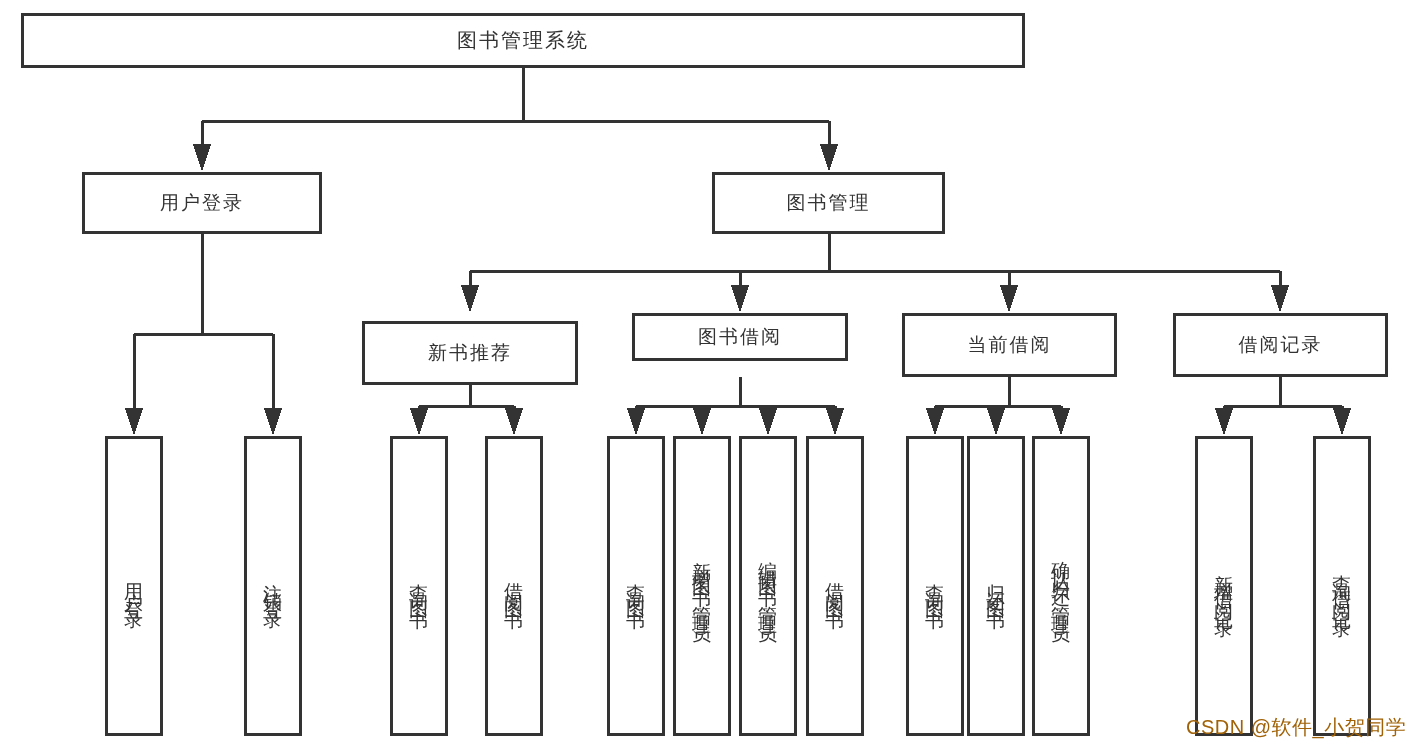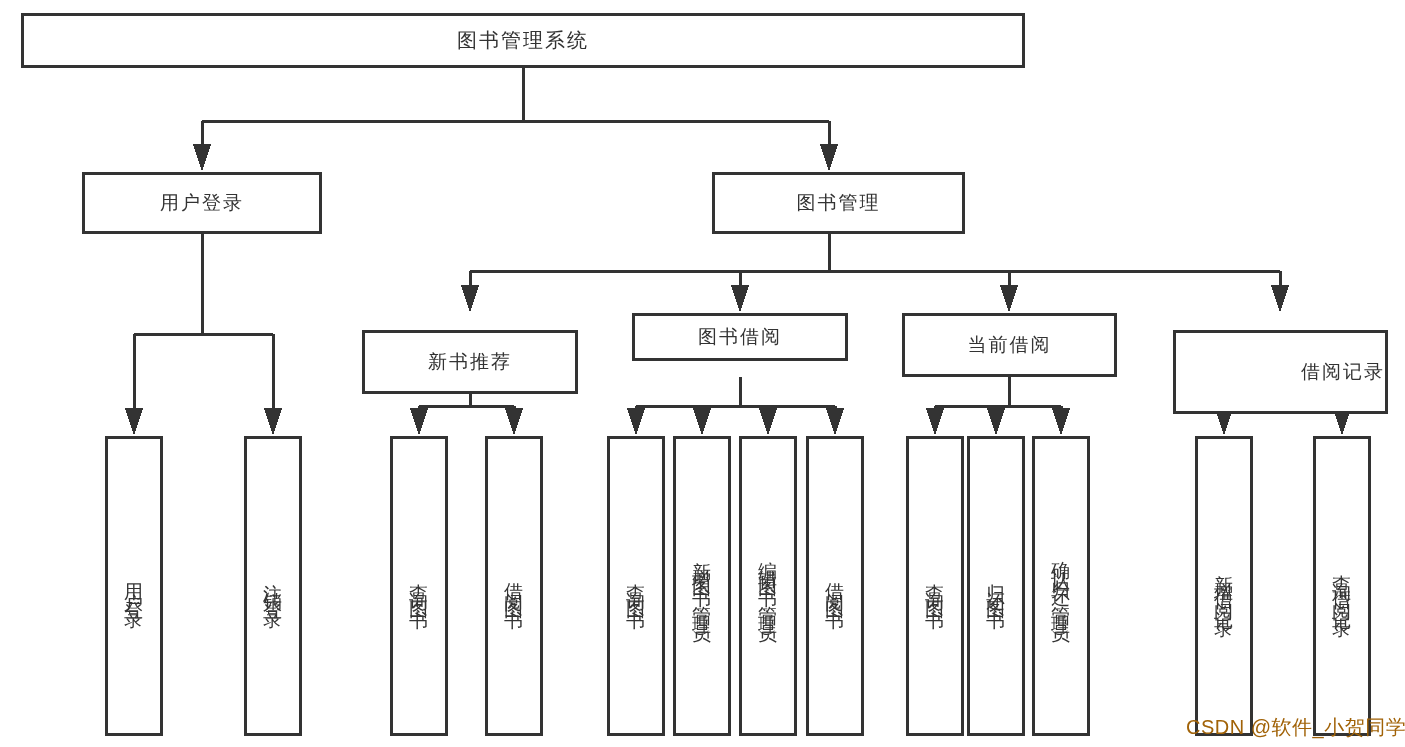--- a/index.html
+++ b/index.html
@@ -120,34 +120,34 @@
     <polygon points="1333,408 1351,408 1342,436"></polygon>
   </svg>
 
   <div class="node hbox root-box" style="left:21px; top:13px; width:1004px; height:55px;">
     <span>图书管理系统</span>
   </div>
 
   <div class="node hbox" style="left:82px; top:172px; width:240px; height:62px;">
     <span>用户登录</span>
   </div>
-  <div class="node hbox" style="left:712px; top:172px; width:253px; height:62px;">
+  <div class="node hbox" style="left:712px; top:172px; width:233px; height:62px;">
     <span>图书管理</span>
   </div>
 
-  <div class="node hbox" style="left:362px; top:330px; width:216px; height:64px;">
+  <div class="node hbox" style="left:362px; top:321px; width:216px; height:64px;">
     <span>新书推荐</span>
   </div>
   <div class="node hbox" style="left:632px; top:313px; width:216px; height:48px;">
     <span>图书借阅</span>
   </div>
   <div class="node hbox" style="left:902px; top:313px; width:215px; height:64px;">
     <span>当前借阅</span>
   </div>
-  <div class="node hbox" style="left:1173px; top:330px; width:215px; height:84px;justify-content:flex-end;">
+  <div class="node hbox" style="left:1173px; top:313px; width:215px; height:64px;">
     <span>借阅记录</span>
   </div>
 
   <div class="node vbox" style="left:105px; top:436px; width:58px; height:300px;">
     <span>用户登录</span>
   </div>
   <div class="node vbox" style="left:244px; top:436px; width:58px; height:300px;">
     <span>注销登录</span>
   </div>
 

